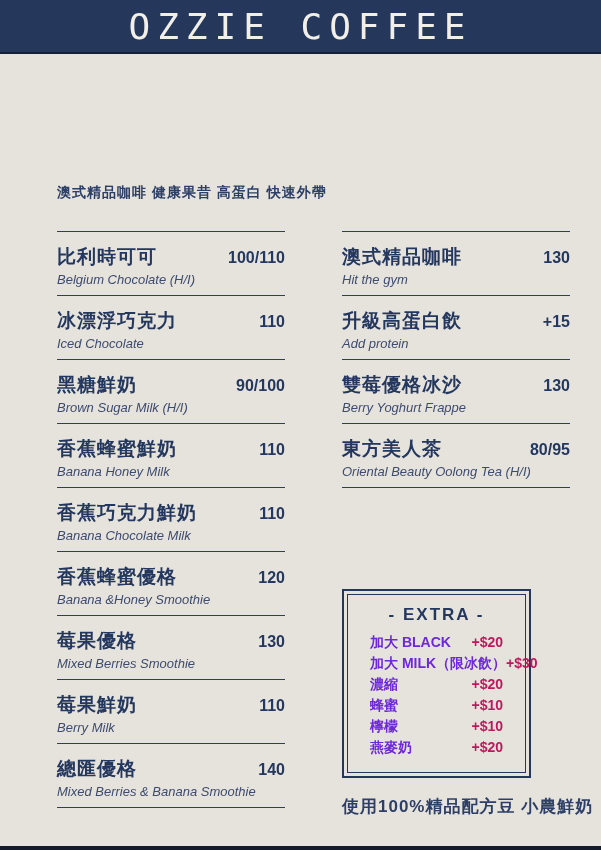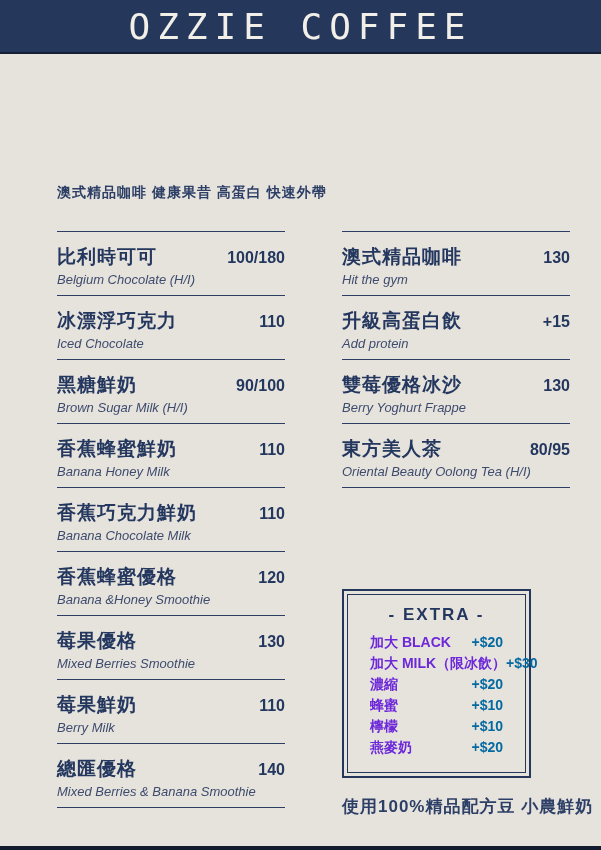--- a/index.html
+++ b/index.html
@@ -107,21 +107,21 @@
   }
   .extra-label {
     font-size: 14px;
     font-weight: bold;
     color: #6d28d9;
     white-space: nowrap;
   }
   .extra-price {
     font-size: 14px;
     font-weight: bold;
-    color: #0369a1;
+    color: #be185d;
     white-space: nowrap;
   }
   
   .footnote {
     margin-top: 17px;
     font-size: 17px;
     font-weight: bold;
     letter-spacing: 1px;
     color: #2d3f66;
     white-space: nowrap;
@@ -145,21 +145,21 @@
 
 <div class="tagline">澳式精品咖啡 健康果昔 高蛋白 快速外帶</div>
 
 <div class="menu">
 
   <div class="col">
 
       <div class="menu-item">
         <div class="item-row">
           <span class="item-name">比利時可可</span>
-          <span class="item-price">100/180</span>
+          <span class="item-price">100/110</span>
         </div>
         <div class="item-subtitle">Belgium Chocolate (H/I)</div>
       </div>
 
       <div class="menu-item">
         <div class="item-row">
           <span class="item-name">冰漂浮巧克力</span>
           <span class="item-price">110</span>
         </div>
         <div class="item-subtitle">Iced Chocolate</div>

